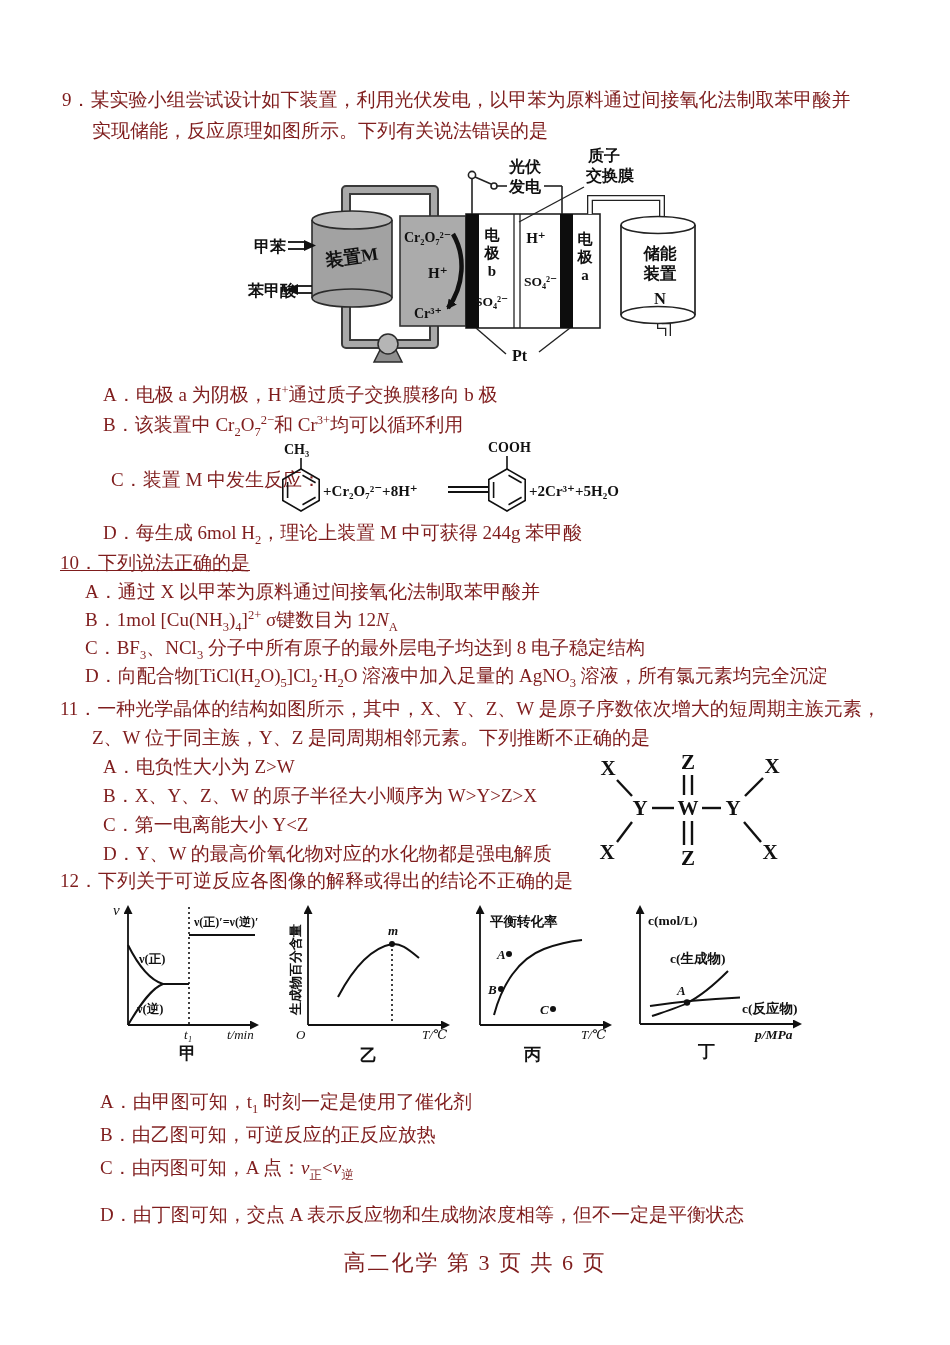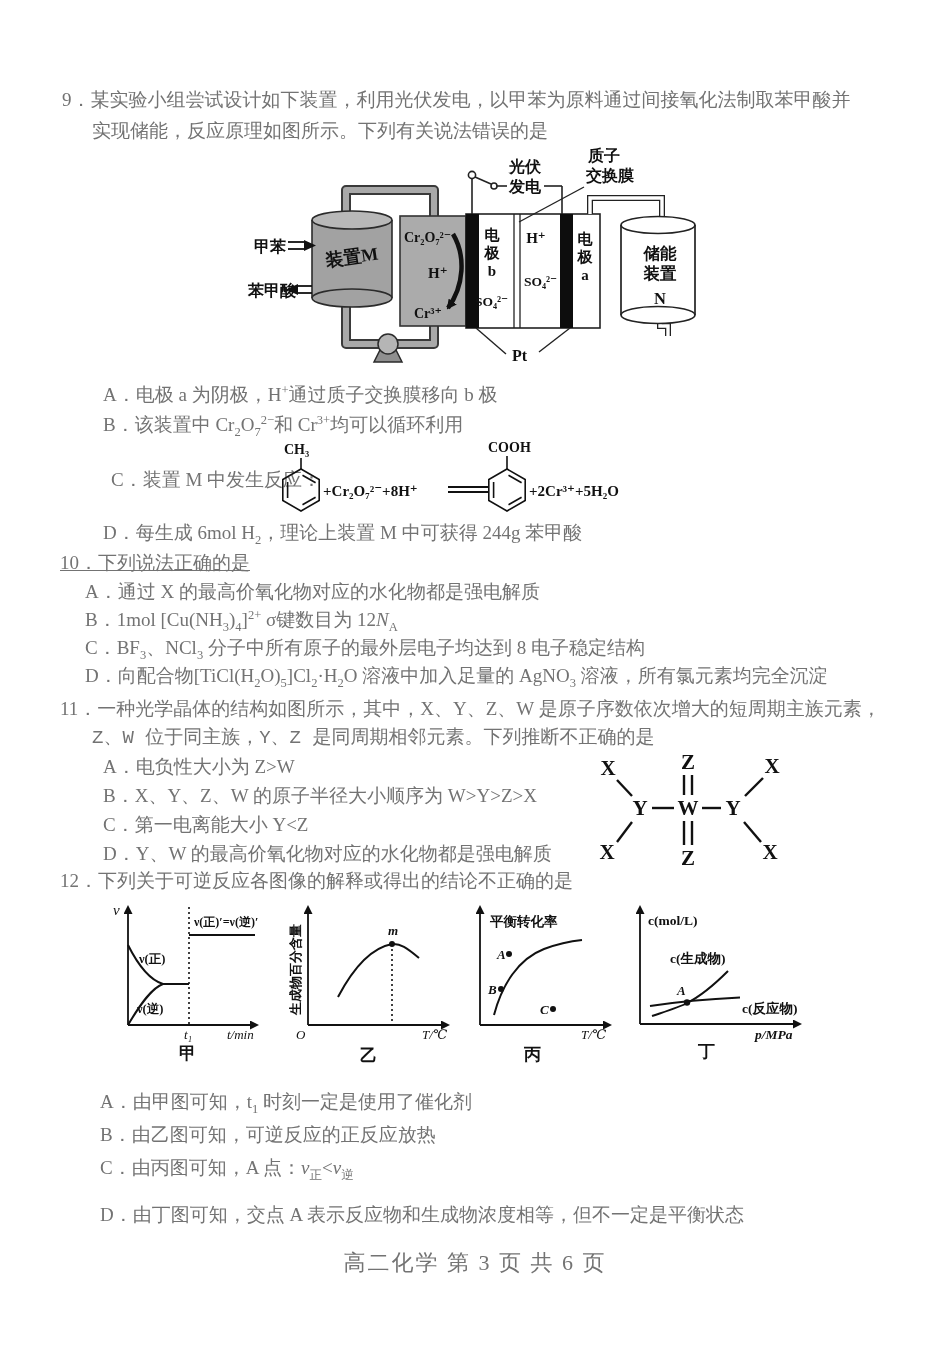--- a/index.html
+++ b/index.html
@@ -1,17 +1,17 @@
 <!DOCTYPE html>
 <html><head>
 <meta charset="utf-8">
 <style>
   html,body{margin:0;padding:0;background:#e8e8e8;}
   .page{position:relative;width:950px;height:1345px;background:#ffffff;overflow:hidden;
-        font-family:"Liberation Serif","DejaVu Serif",serif;color:#737373;}
+        font-family:"Liberation Serif","DejaVu Serif",serif;color:#7f1d1d;}
   .t{position:absolute;font-size:19px;line-height:1.3;white-space:nowrap;}
   sub,sup{font-size:66%;line-height:0;}
   svg{position:absolute;overflow:visible;}
   svg text{font-family:"Liberation Serif","DejaVu Serif",serif;fill:#111;}
   .footer{position:absolute;width:100%;text-align:center;font-size:22px;letter-spacing:2px;}
 </style>
 </head>
 <body>
 
 <div class="page">
@@ -162,27 +162,27 @@
         <line x1="14.6" y1="7.2" x2="1.5" y2="14.8"></line>
         <line x1="-13.4" y1="8" x2="-13.4" y2="-8"></line>
       </g>
     </g>
     <text x="253" y="60" font-size="15" font-weight="bold">+2Cr³⁺+5H₂O</text>
   </svg>
 
   <div class="t" style="left:103px;top:521px;">D．每生成 6mol H<sub>2</sub>，理论上装置 M 中可获得 244g 苯甲酸</div>
 
   <div class="t" style="left:60px;top:551px;text-decoration:underline;"><span>10．</span><span>下列说法正确的是</span></div>
-  <div class="t" style="left:85px;top:580px;">A．通过 X 的最高价氧化物对应的水化物都是强电解质</div>
+  <div class="t" style="left:85px;top:580px;">A．通过 X 以甲苯为原料通过间接氧化法制取苯甲酸并</div>
   <div class="t" style="left:85px;top:608px;">B．1mol [Cu(NH<sub>3</sub>)<sub>4</sub>]<sup>2+</sup> σ键数目为 12<i>N</i><sub>A</sub></div>
   <div class="t" style="left:85px;top:636px;">C．BF<sub>3</sub>、NCl<sub>3</sub> 分子中所有原子的最外层电子均达到 8 电子稳定结构</div>
   <div class="t" style="left:85px;top:664px;">D．向配合物[TiCl(H<sub>2</sub>O)<sub>5</sub>]Cl<sub>2</sub>·H<sub>2</sub>O 溶液中加入足量的 AgNO<sub>3</sub> 溶液，所有氯元素均完全沉淀</div>
 
   <div class="t" style="left:60px;top:697px;"><span>11．</span><span>一种光学晶体的结构如图所示，其中，X、Y、Z、W 是原子序数依次增大的短周期主族元素，</span></div>
-  <div class="t" style="left:92px;top:726px;font-family:Liberation Mono, monospace;">Z、W 位于同主族，Y、Z 是同周期相邻元素。下列推断不正确的是</div>
+  <div class="t" style="left:92px;top:726px;">Z、W 位于同主族，Y、Z 是同周期相邻元素。下列推断不正确的是</div>
   <div class="t" style="left:103px;top:755px;">A．电负性大小为 Z&gt;W</div>
   <div class="t" style="left:103px;top:784px;">B．X、Y、Z、W 的原子半径大小顺序为 W&gt;Y&gt;Z&gt;X</div>
   <div class="t" style="left:103px;top:813px;">C．第一电离能大小 Y&lt;Z</div>
   <div class="t" style="left:103px;top:842px;">D．Y、W 的最高价氧化物对应的水化物都是强电解质</div>
 
   <svg style="left:578px;top:747px;" width="235" height="120" viewBox="0 0 235 120">
     <g font-size="21" font-weight="bold" text-anchor="middle">
       <text x="30" y="28">X</text>
       <text x="29" y="112">X</text>
       <text x="194" y="26">X</text>

